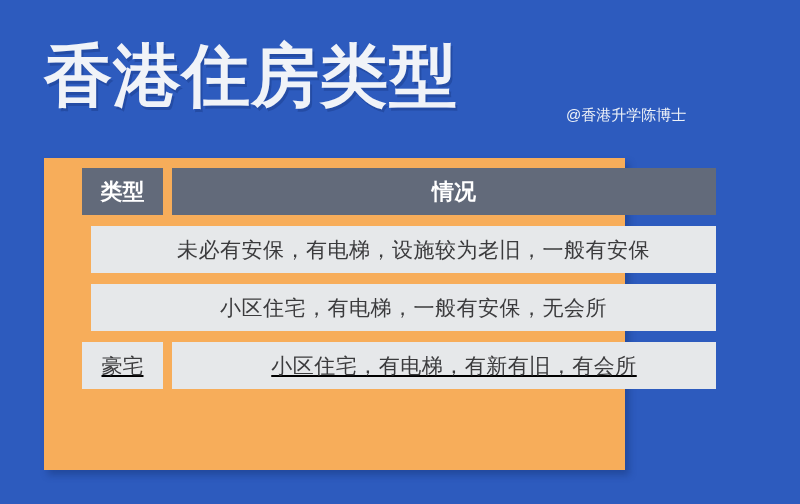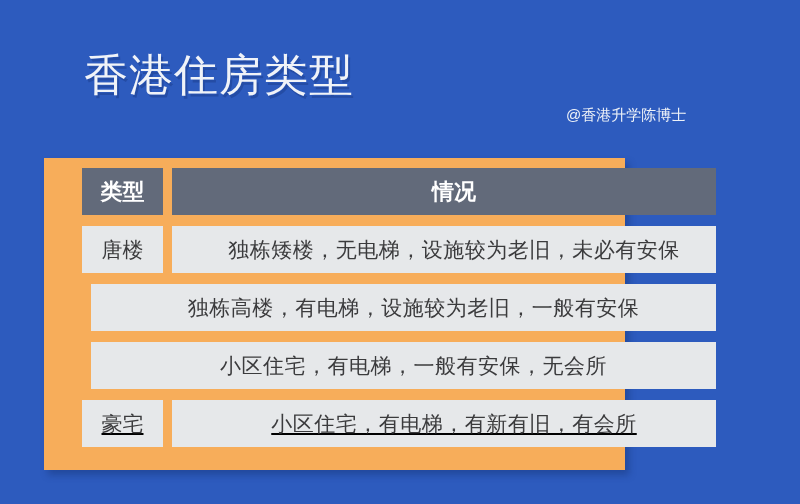--- a/index.html
+++ b/index.html
@@ -24,28 +24,27 @@
     position: absolute;
     left: 0;
     top: 0;
     width: 800px;
     height: 150px;
   }
   .title {
     position: absolute;
     left: 44px;
     top: 36px;
-    font-size: 44px;
+    font-size: 68px;
     line-height: 78px;
-    font-weight: normal;
+    font-weight: bold;
     color: #f0f3f8;
     letter-spacing: 1px;
     text-shadow: 2px 3px 0 rgba(20, 50, 120, 0.35);
     white-space: nowrap;
-    margin-left: 40px;
   }
   .watermark {
     position: absolute;
     left: 566px;
     top: 104px;
     font-size: 15px;
     line-height: 22px;
     font-weight: normal;
     color: #eef2f8;
     white-space: nowrap;
@@ -129,27 +128,23 @@
   </div>
 
   <div class="panel">
     <div class="table">
 
       <div class="row header-row">
         <div class="cell-type">类型</div>
         <div class="cell-desc">情况</div>
       </div>
 
-      <div class="row data-row">
-        <div class="cell-type">唐楼</div>
-        <div class="cell-desc">独栋矮楼，无电梯，设施较为老旧，未必有安保</div>
-      </div>
 
       <div class="row data-row">
-        <div class="cell-desc">独栋高楼，有电梯，设施较为老旧，一般有安保</div>
+        <div class="cell-desc">未必有安保，有电梯，设施较为老旧，一般有安保</div>
       </div>
 
       <div class="row data-row">
         <div class="cell-desc">小区住宅，有电梯，一般有安保，无会所</div>
       </div>
 
       <div class="row data-row">
         <div class="cell-type">豪宅</div>
         <div class="cell-desc">小区住宅，有电梯，有新有旧，有会所</div>
       </div>

